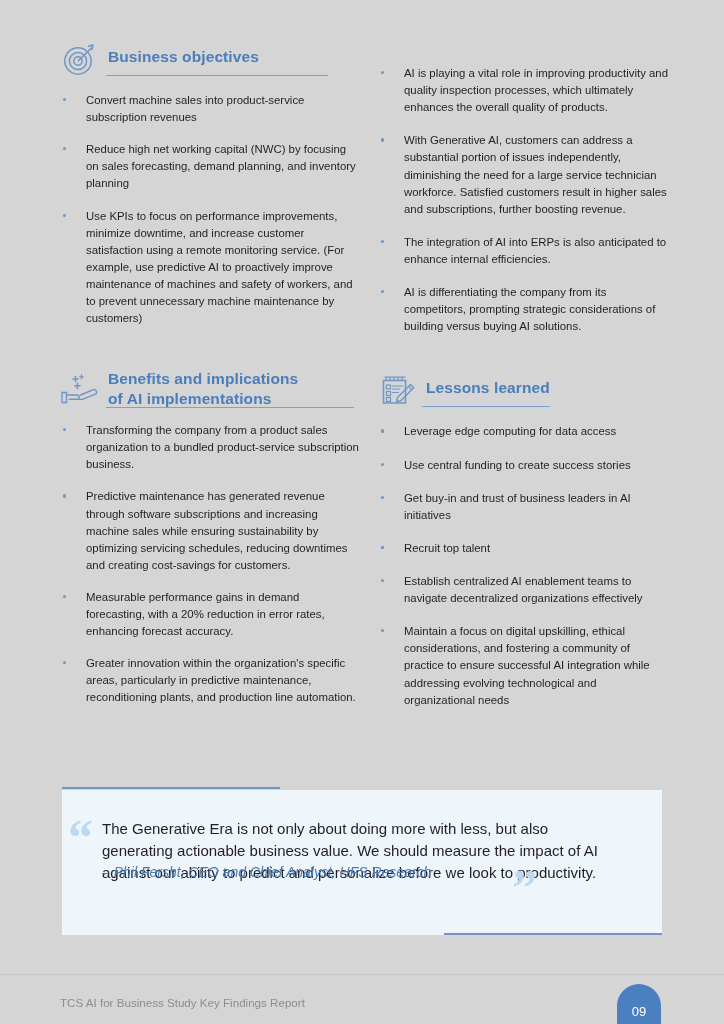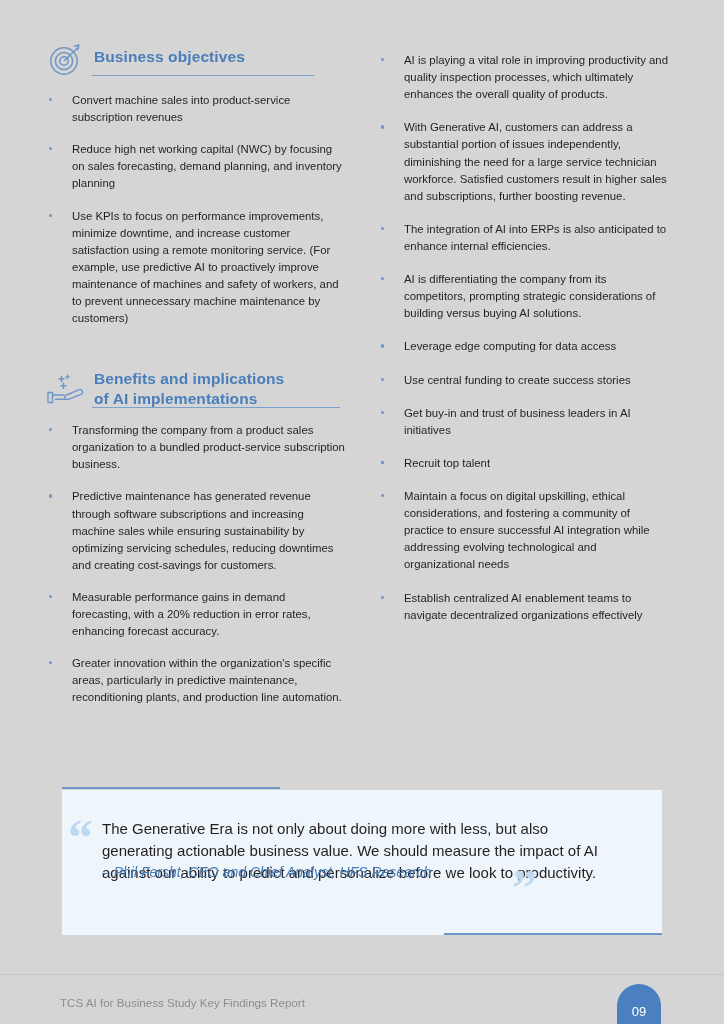--- a/index.html
+++ b/index.html
@@ -17,28 +17,28 @@
   .page {
     position: absolute;
     inset: 0;
     width: 724px;
     height: 1024px;
   }
 
   
   .col-left {
     position: absolute;
-    left: 46px;
+    left: 60px;
     top: 40px;
     width: 300px;
   }
   .col-right {
     position: absolute;
     left: 378px;
-    top: 52px;
+    top: 65px;
     width: 292px;
   }
 
   
   .section-head {
     display: flex;
     align-items: flex-start;
     gap: 8px;
     position: relative;
     margin-bottom: 14px;
@@ -251,29 +251,49 @@
 
   <div class="col-right">
 
     <ul class="bullets">
       <li><span class="dot"></span><span>AI is playing a vital role in improving productivity and quality inspection processes, which ultimately enhances the overall quality of products.</span></li>
       <li><span class="dot"></span><span>With Generative AI, customers can address a substantial portion of issues independently, diminishing the need for a large service technician workforce. Satisfied customers result in higher sales and subscriptions, further boosting revenue.</span></li>
       <li><span class="dot"></span><span>The integration of AI into ERPs is also anticipated to enhance internal efficiencies.</span></li>
       <li><span class="dot"></span><span>AI is differentiating the company from its competitors, prompting strategic considerations of building versus buying AI solutions.</span></li>
     </ul>
 
+    <div class="section-head" style="margin-top:36px;">
+      <span class="icon-wrap">
+        <svg width="38" height="36" viewBox="0 0 38 36">
+          <g fill="none" stroke="#6f96c6" stroke-width="1.4" stroke-linecap="round">
+            <path d="M4.5 8.5 h22 v22.5 h-22 z" stroke-width="1.5"></path>
+            <path d="M7 8.5 v-3 M11 8.5 v-3 M15 8.5 v-3 M19 8.5 v-3 M23 8.5 v-3" stroke-width="1.2"></path>
+            <path d="M6 5.2 h20" stroke-width="1.2"></path>
+            <rect x="7.5" y="13" width="4" height="4" stroke-width="1.2"></rect>
+            <rect x="7.5" y="19.5" width="4" height="4" stroke-width="1.2"></rect>
+            <rect x="7.5" y="25.5" width="4" height="4" stroke-width="1.2"></rect>
+            <path d="M13.5 14 h10 M13.5 17 h7" stroke-width="1.2"></path>
+            <path d="M13.5 20.5 h6" stroke-width="1.2"></path>
+            <path d="M31.5 12.5 l3.2 3.2 -13 13 -4.2 1 1 -4.2 z" stroke-width="1.4" stroke-linejoin="round"></path>
+            <path d="M29.6 14.4 l3.2 3.2" stroke-width="1.2"></path>
+          </g>
+        </svg>
+      </span>
+      <span class="head-text">Lessons learned</span>
+      <span class="head-rule" style="left:44px; width:128px; bottom:2px;"></span>
+    </div>
 
     <ul class="bullets">
       <li><span class="dot"></span><span>Leverage edge computing for data access</span></li>
       <li><span class="dot"></span><span>Use central funding to create success stories</span></li>
       <li><span class="dot"></span><span>Get buy-in and trust of business leaders in AI initiatives</span></li>
       <li><span class="dot"></span></li>
       <li><span class="dot"></span><span>Recruit top talent</span></li>
+      <li><span class="dot"></span><span>Establish centralized AI enablement teams to navigate decentralized organizations effectively</span></li>
       <li><span class="dot"></span><span>Maintain a focus on digital upskilling, ethical considerations, and fostering a community of practice to ensure successful AI integration while addressing evolving technological and organizational needs</span></li>
-      <li><span class="dot"></span><span>Establish centralized AI enablement teams to navigate decentralized organizations effectively</span></li>
     </ul>
   </div>
 
   <div class="quote-accent-top"></div>
   <div class="quote-box"></div>
   <div class="quote-mark open">“</div>
   <div class="quote-text">The Generative Era is not only about doing more with less, but also generating actionable business value. We should measure the impact of AI against our ability to predict and personalize before we look to productivity.</div>
   <div class="quote-mark close">”</div>
   <div class="quote-attrib">– Phil Fersht, CEO and Chief Analyst, HFS Research</div>
   <div class="quote-accent-bottom"></div>

